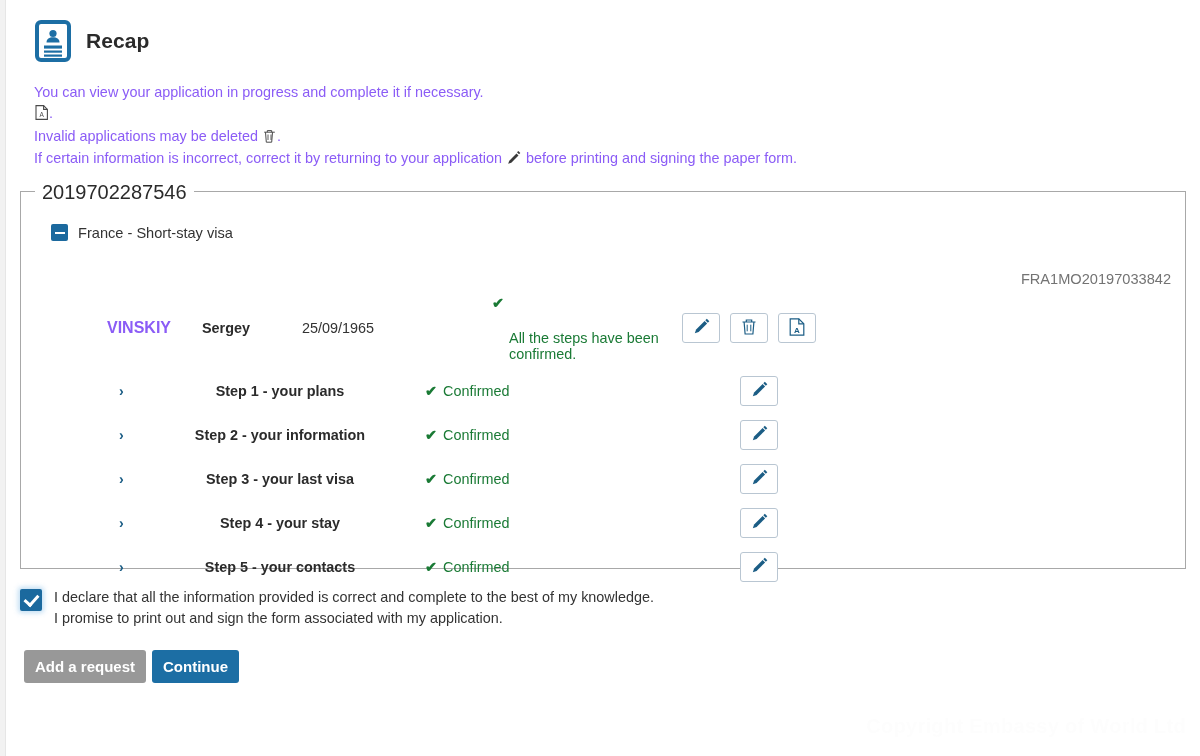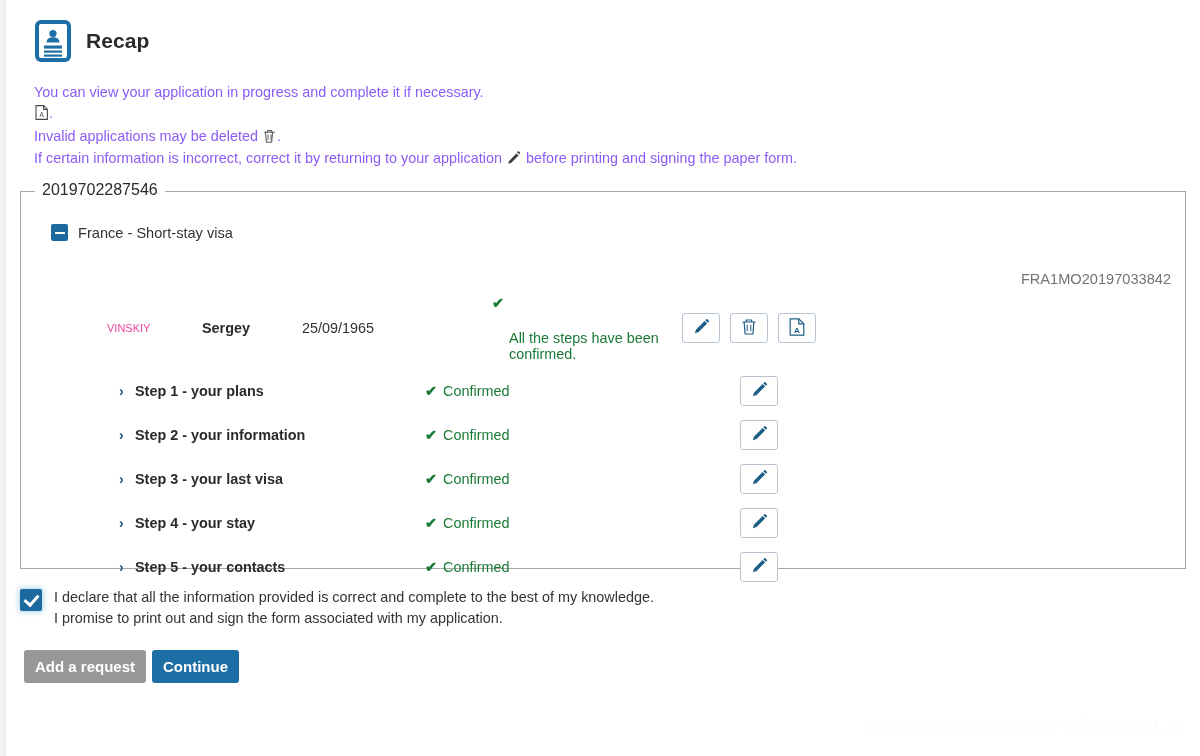--- a/index.html
+++ b/index.html
@@ -72,21 +72,21 @@
     padding: 16px 14px 20px 14px;
     height: 378px;
     box-sizing: border-box;
   }
   .appset-legend {
     position: absolute;
     top: -11px;
     left: 14px;
     background: #ffffff;
     padding: 0 7px;
-    font-size: 16px;
+    font-size: 20px;
     color: #2b2b2b;
   }
 
   .visa-row {
     display: flex;
     align-items: center;
     gap: 10px;
     margin: 16px 0 0 16px;
   }
   .toggle-box {
@@ -120,23 +120,23 @@
   }
 
   
   .applicant {
     display: flex;
     align-items: center;
     margin: 24px 0 0 72px;
     height: 34px;
   }
   .applicant .surname {
-    font-weight: normal;
-    font-size: 11px;
-    color: #ec4899;
+    font-weight: bold;
+    font-size: 16px;
+    color: #8b5cf6;
     width: 95px;
   }
   .applicant .firstname {
     font-weight: bold;
     font-size: 14.4px;
     color: #2b2b2b;
     width: 100px;
   }
   .applicant .dob {
     font-size: 14.4px;
@@ -191,20 +191,21 @@
     width: 16px;
     flex: 0 0 auto;
     cursor: pointer;
   }
   .step-label {
     font-weight: bold;
     font-size: 14.4px;
     color: #2b2b2b;
     width: 290px;
     cursor: pointer;
+    text-align: center;
   }
   .step-status {
     color: #1a7a35;
     font-size: 14.4px;
     width: 315px;
     display: flex;
     align-items: center;
     gap: 6px;
   }
 

